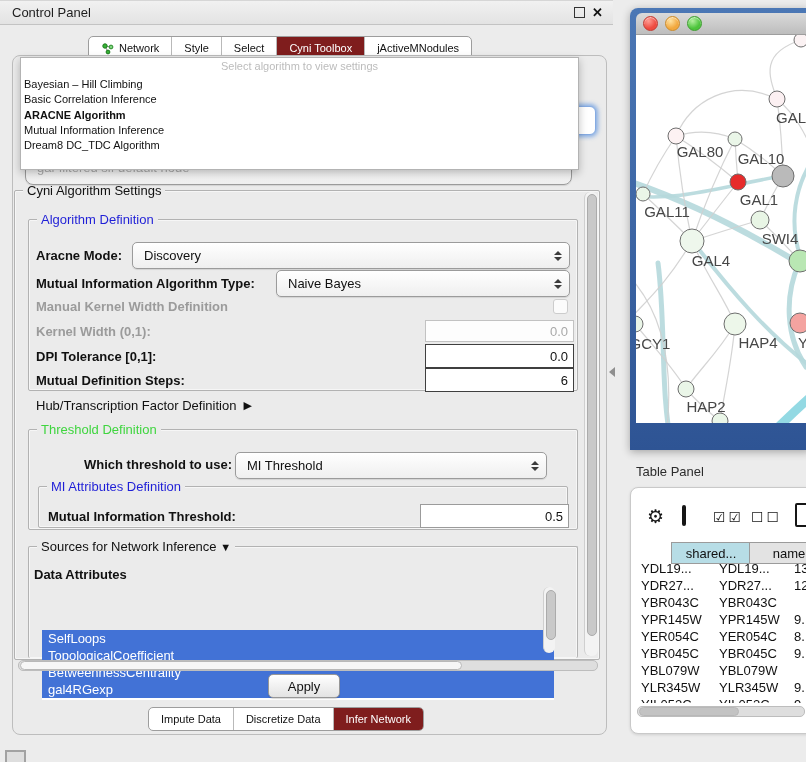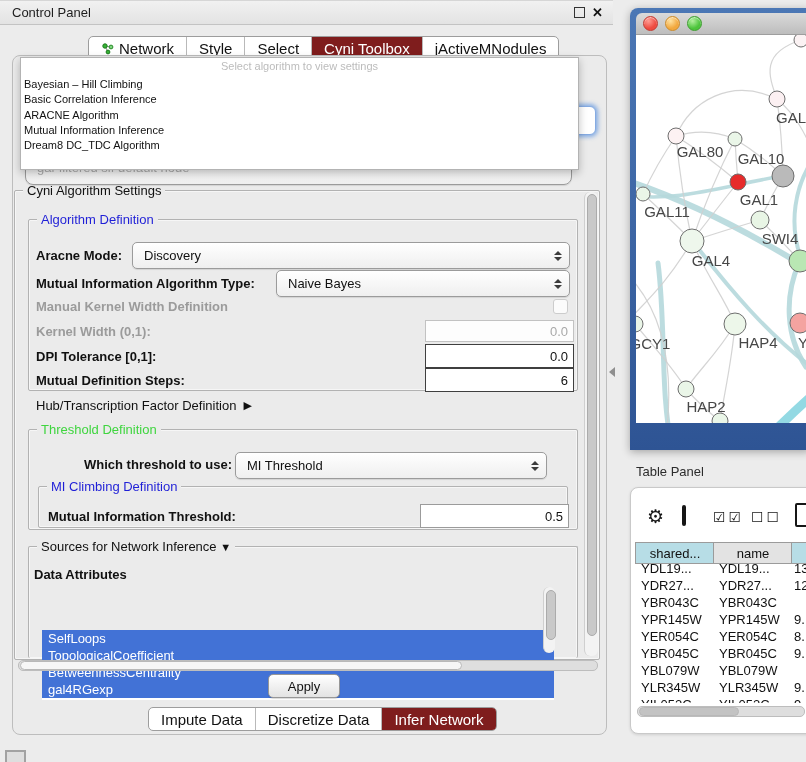--- a/index.html
+++ b/index.html
@@ -9,33 +9,33 @@
   
   .titlebar{left:0;top:8;width:613px;height:23px;
     background:linear-gradient(#f1f1f1,#e3e3e3);
     border-top:1px solid #d6d6d6;border-bottom:1px solid #c3c3c3;
     display:flex;align-items:center;font-size:13px;}
   .titlebar .t{margin-left:12px;color:#1d1d1d;}
   .tb-icons{position:absolute;right:10px;top:0;height:100%;display:flex;align-items:center;gap:7px;}
   .float-ic{width:9px;height:9px;border:1.5px solid #333;}
   .close-ic{font-size:13px;font-weight:bold;color:#111;line-height:1;}
   .tabbar{left:88px;top:36px;height:22px;display:flex;background:#fff;
-    border:1px solid #9d9d9d;border-radius:5px;overflow:hidden;font-size:15px;}
+    border:1px solid #9d9d9d;border-radius:5px;overflow:hidden;font-size:11px;}
   .tab{display:flex;align-items:center;padding:0 12px;border-left:1px solid #b9b9b9;white-space:nowrap;color:#111;}
   .tab:first-child{border-left:none;}
   .tab.selected{background:#7f1d1d;color:#fff;}
   .tab .nicon{margin-right:5px;display:inline-flex;}
   .panelbox{left:12px;top:55px;width:593px;height:678px;background:#ebebeb;
     border:1px solid #bdbdbd;border-radius:8px;}
   
   .dropdown{left:20px;top:57px;width:557px;height:111px;background:#fff;
     border:1px solid #b3b3b3;box-shadow:0 3px 8px rgba(0,0,0,.25);z-index:50;font-size:11px;}
   .dd-ph{height:17px;text-align:center;color:#bcbcbc;padding-top:2px;}
   .dd-opt{height:15.3px;line-height:15.3px;padding-left:3px;white-space:nowrap;}
-  .dd-opt.bold{font-weight:normal;}
+  .dd-opt.bold{font-weight:bold;}
   
   .combo{border:1px solid #9b9b9b;border-radius:5px;background:linear-gradient(#ffffff,#efefef);
     display:flex;align-items:center;font-size:13px;box-shadow:0 1px 1px rgba(0,0,0,.1);}
   .combo .val{padding-left:11px;white-space:nowrap;}
   .stepper{position:absolute;right:7px;top:50%;margin-top:-6px;width:8px;height:12px;}
   .stepper:before{content:"";position:absolute;top:1px;left:0;
     border-left:4px solid transparent;border-right:4px solid transparent;border-bottom:4px solid #3c3c3c;}
   .stepper:after{content:"";position:absolute;bottom:1px;left:0;
     border-left:4px solid transparent;border-right:4px solid transparent;border-top:4px solid #3c3c3c;}
   .covered-combo{left:25px;top:150px;width:545px;height:33px;border-radius:8px;z-index:5;color:#adadad;}
@@ -79,21 +79,21 @@
   .net-canvas{left:636px;top:35px;width:174px;height:388px;background:#fff;}
   
   .tp-title{left:636px;top:464px;font-size:13px;color:#2c2c2c;}
   .tp-box{left:630px;top:487px;width:180px;height:245px;background:#fff;
     border:1px solid #c9c9c9;border-radius:8px 0 0 8px;box-shadow:0 1px 3px rgba(0,0,0,.12);}
   .tp-icon{font-family:"DejaVu Sans",sans-serif;color:#161616;}
   .col-ic{width:15px;height:17px;border:2px solid #161616;border-radius:2px;position:relative;}
   .col-ic:after{content:"";position:absolute;left:50%;top:0;width:2px;height:100%;background:#161616;}
   .doc-ic{width:15px;height:20px;border:2.5px solid #161616;border-radius:2px;background:#fff;}
   .th{position:absolute;height:20px;border:1px solid #9b9b9b;font-size:13px;
-    display:flex;align-items:center;justify-content:center;overflow:hidden;}
+    display:flex;align-items:center;justify-content:center;overflow:hidden;margin-left:36px;}
   .th.sel{background:#b7dde6;}
   .th.plain{background:#e3e3e3;}
   .trow{position:absolute;left:0;width:100%;height:17px;font-size:13px;}
   .trow span{position:absolute;white-space:nowrap;}
 </style>
 </head>
 <body>
 
 <div id="screen">
 
@@ -195,21 +195,21 @@
 
   <div class="abs group" style="left:28px;top:429px;width:548px;height:99px;">
     <span class="legend" style="color:#3fd53f;">Threshold Definition</span>
   </div>
   <div class="abs lbl" style="left:84px;top:452px;height:25px;">Which threshold to use:</div>
   <div class="abs combo" style="left:235px;top:452px;width:310px;height:25px;">
     <span class="val">MI Threshold</span>
     <span class="stepper"></span>
   </div>
   <div class="abs group" style="left:38px;top:486px;width:528px;height:40px;">
-    <span class="legend" style="color:#1f1fd7;">MI Climbing Definition</span>
+    <span class="legend" style="color:#1f1fd7;">MI Attributes Definition</span>
   </div>
   <div class="abs lbl" style="left:48px;top:505px;height:22px;">Mutual Information Threshold:</div>
   <div class="abs field soft" style="left:420px;top:504px;width:142px;height:22px;">
     <span>0.5</span>
   </div>
 
   <div class="abs group" style="left:28px;top:546px;width:548px;height:111px;border-bottom:none;">
     <span class="legend">
       <span>Sources for Network Inference</span>
       <span style="font-size:11px;">▼</span>

